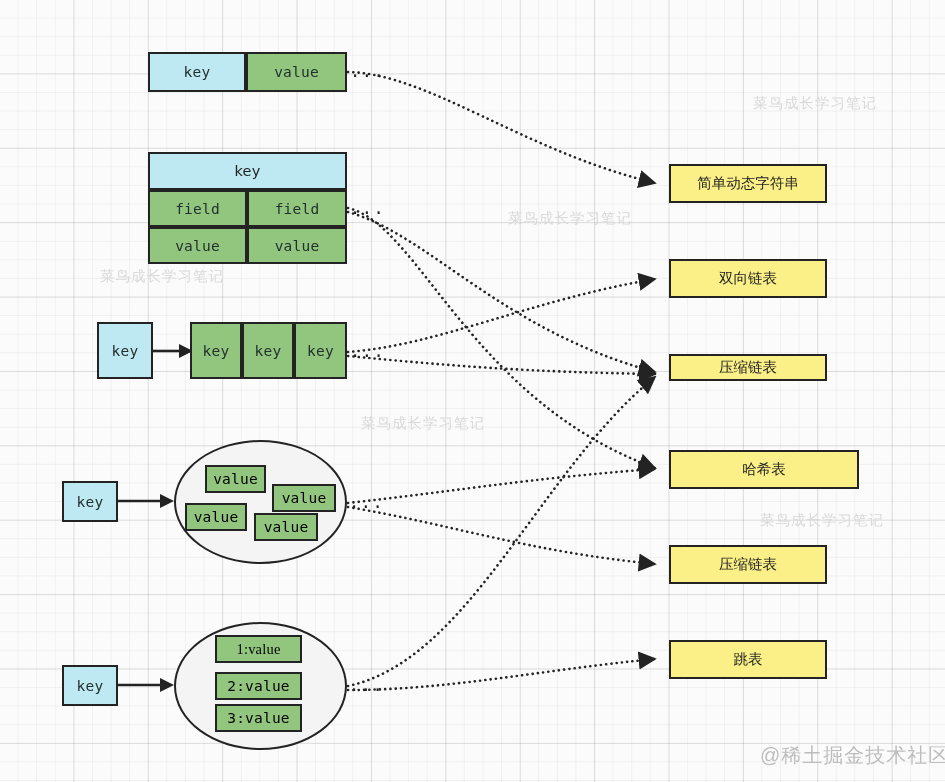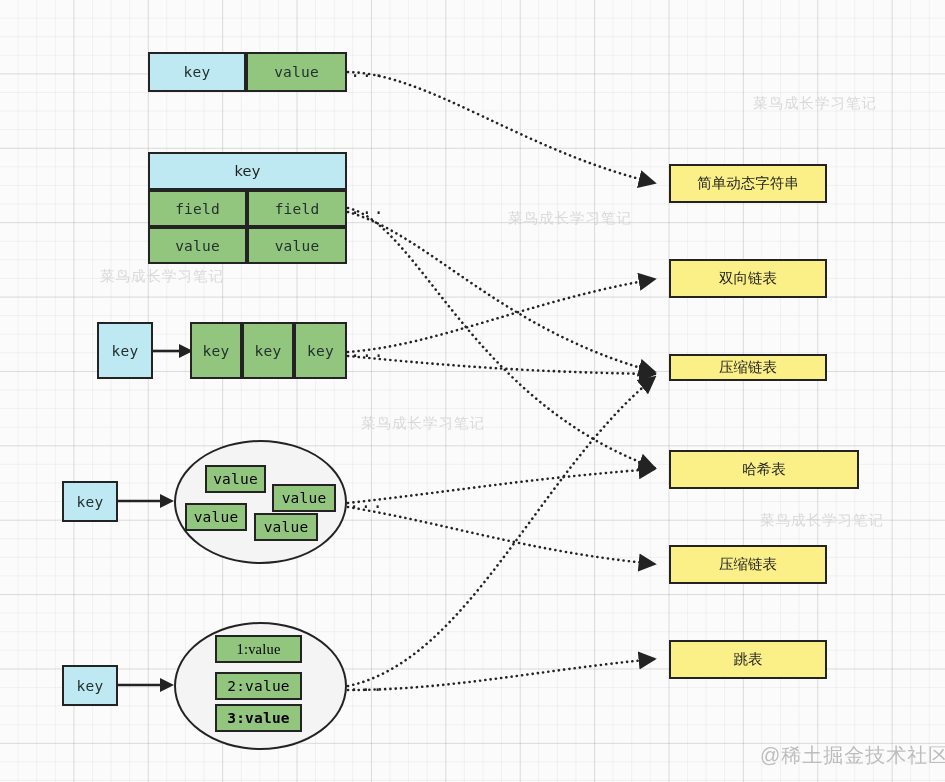--- a/index.html
+++ b/index.html
@@ -159,21 +159,21 @@
   <div class="ellipsis" style="left:349px; top:492px;">...</div>
 
   <div class="node blue mono" style="left:62px; top:665px; width:56px; height:41px;">key</div>
   <svg style="position:absolute; left:118px; top:674px; width:56px; height:22px;">
     <line x1="0" y1="11" x2="44" y2="11" stroke="#232323" stroke-width="2.6"></line>
     <path d="M 42 4 L 56 11 L 42 18 z" fill="#232323"></path>
   </svg>
   <div class="ellipse" style="left:174px; top:622px; width:173px; height:128px;"></div>
   <div class="chip mono" style="left:215px; top:635px; width:87px; height:28px;font-family:Liberation Serif, serif;">1:value</div>
   <div class="chip mono" style="left:215px; top:672px; width:87px; height:28px;">2:value</div>
-  <div class="chip mono" style="left:215px; top:704px; width:87px; height:28px;font-weight:bold;">3:value</div>
+  <div class="chip mono" style="left:215px; top:704px; width:87px; height:28px;">3:value</div>
   <div class="ellipsis" style="left:349px; top:675px;">...</div>
 
   <div class="node yellow cjk" style="left:669px; top:164px; width:158px; height:39px;">简单动态字符串</div>
   <div class="node yellow cjk" style="left:669px; top:259px; width:158px; height:39px;">双向链表</div>
   <div class="node yellow cjk" style="left:669px; top:354px; width:158px; height:27px;">压缩链表</div>
   <div class="node yellow cjk" style="left:669px; top:450px; width:190px; height:39px;">哈希表</div>
   <div class="node yellow cjk" style="left:669px; top:545px; width:158px; height:39px;">压缩链表</div>
   <div class="node yellow cjk" style="left:669px; top:640px; width:158px; height:39px;">跳表</div>
 
   <div id="watermark-layer">

